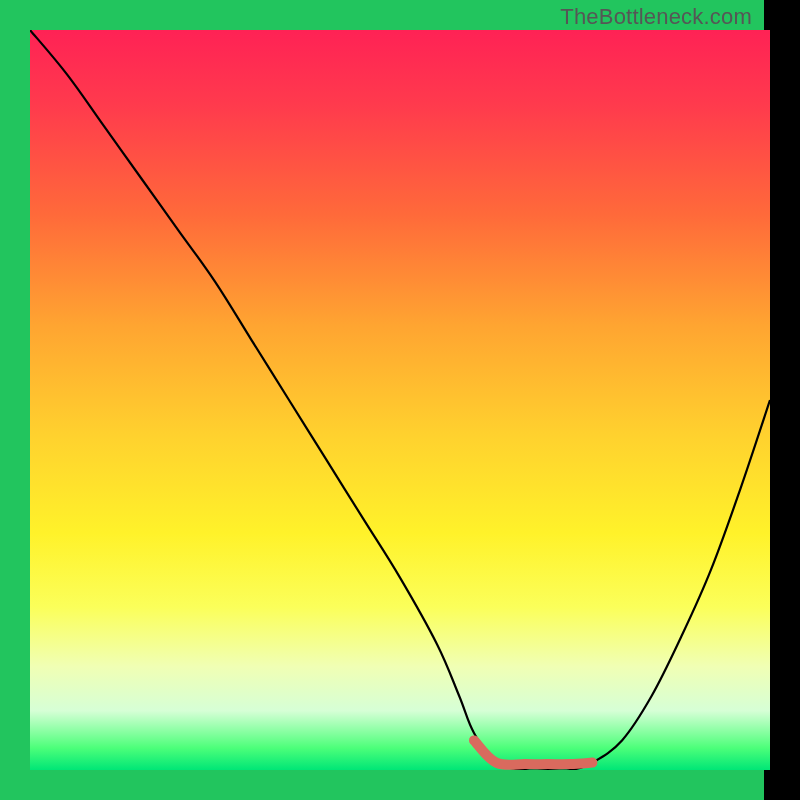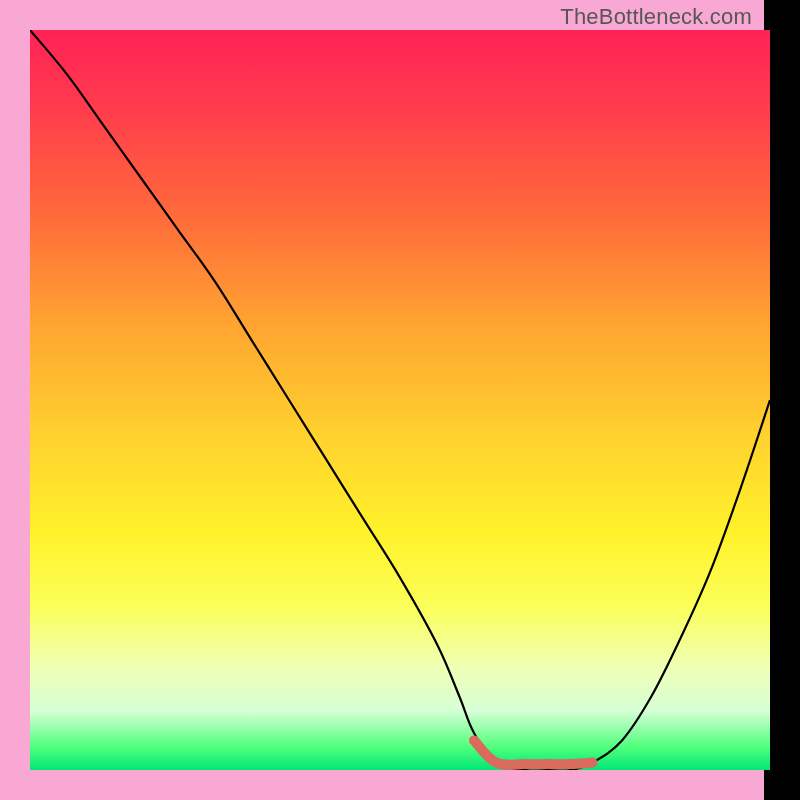--- a/index.html
+++ b/index.html
@@ -1,21 +1,21 @@
 <!DOCTYPE html>
 <html><head>
 <meta charset="utf-8">
 <style>
   * { margin: 0; padding: 0; box-sizing: border-box; }
   html, body { width: 800px; height: 800px; overflow: hidden; background: #000; }
   .frame {
     position: relative;
     width: 764px;
     height: 800px;
-    background: #f9a8d4;
+    background: #22c55e;
   }
   .watermark {
     position: absolute;
     top: 4px;
     right: 12px;
     font-family: Arial, Helvetica, sans-serif;
     font-size: 22px;
     color: #565656;
     letter-spacing: 0.2px;
     z-index: 10;

